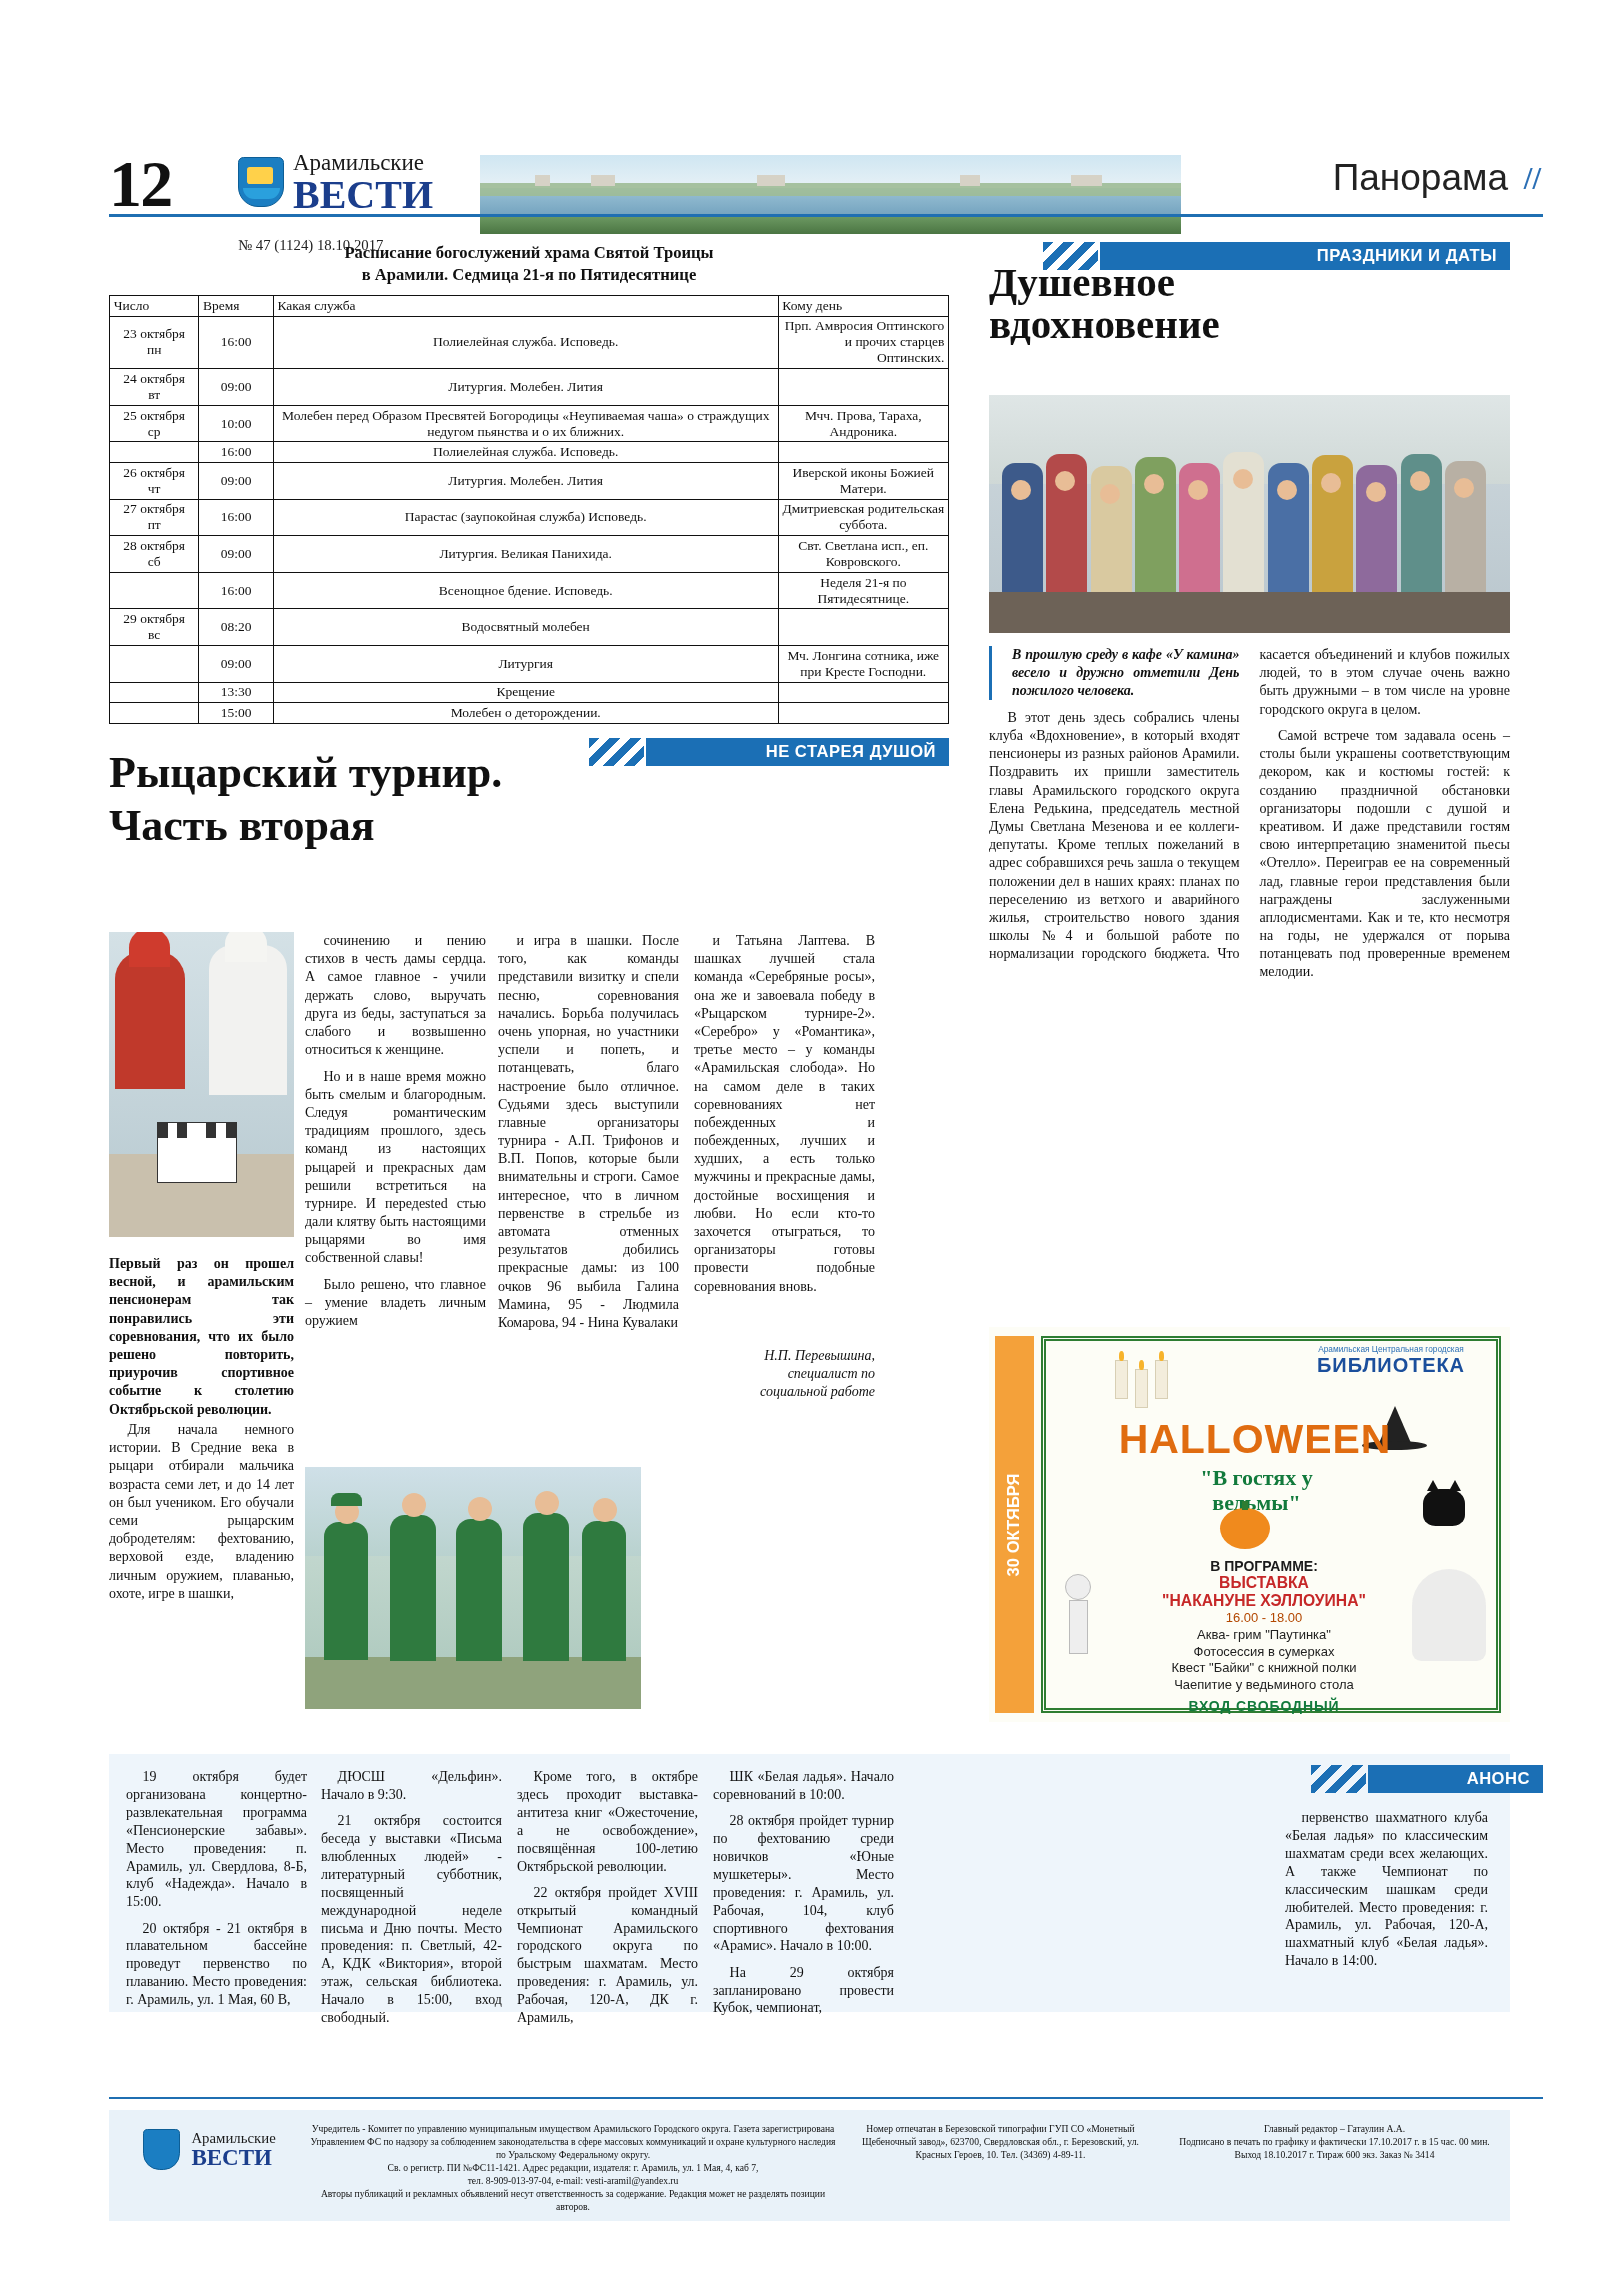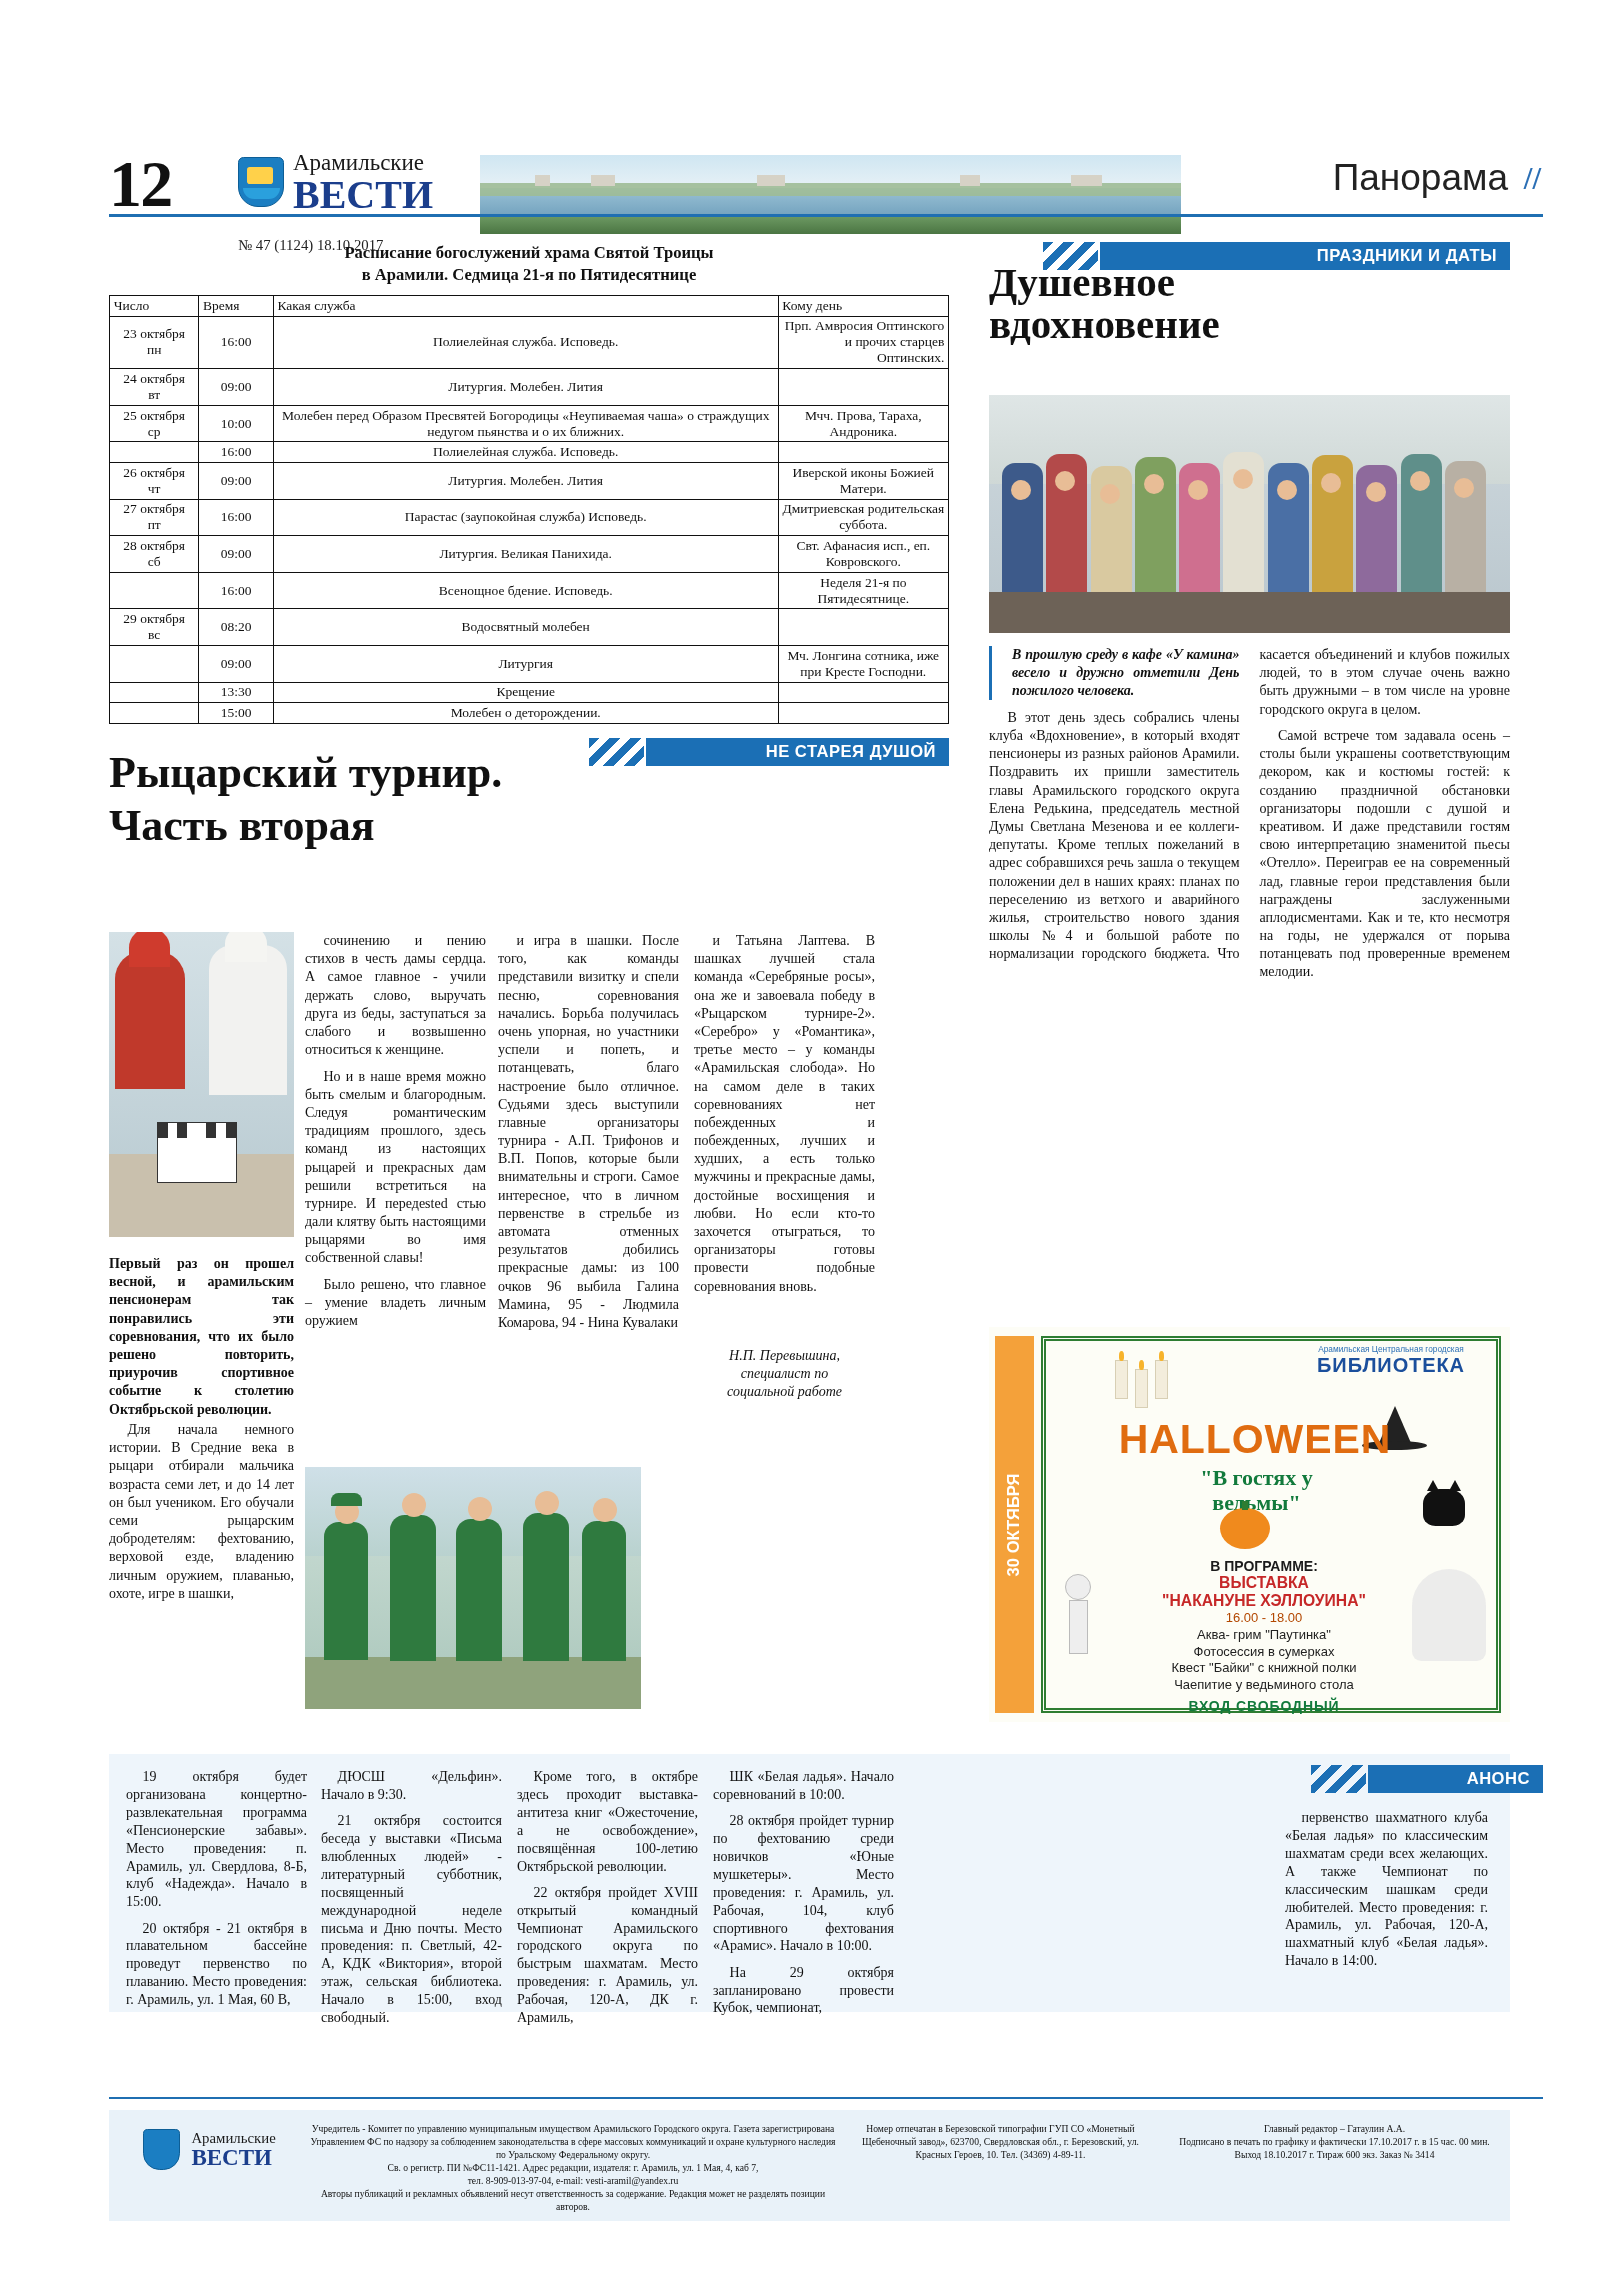--- a/index.html
+++ b/index.html
@@ -114,21 +114,21 @@
     position:absolute;left:109px;top:932px;width:185px;height:305px;
     background:linear-gradient(#d4e1e6,#b6c8cf);overflow:hidden;
   }
   .mid-photo2{
     position:absolute;left:305px;top:1467px;width:336px;height:242px;
     background:linear-gradient(#cfe0d9,#a9c6ba);overflow:hidden;
   }
   .mp-tbl{position:absolute;left:0;bottom:0;width:100%;height:83px;background:#c9c0ad;}
   .mp-board{position:absolute;left:48px;bottom:54px;width:78px;height:59px;background:#fff;border:1.8px solid #333;}
   .mp-board i{display:block;width:9.7px;height:7.4px;float:left;background:#333;}
-  .sign{font-style:italic;text-align:center;font-size:14px;line-height:1.3;}
+  .sign{font-style:italic;text-align:right;font-size:14px;line-height:1.3;}
 
   
   .ad{
     position:absolute;left:989px;top:1327px;width:521px;height:395px;
     background:#fff;border:0;overflow:hidden;
   }
   .ad-inner{position:absolute;inset:0;background:#fdfdf6;}
   .ad-frame{position:absolute;left:52px;top:9.2px;right:9.2px;bottom:9.2px;border:5.5px double #2e7d32;}
   .ad-side{
     position:absolute;left:5.5px;top:9.2px;width:39px;bottom:9.2px;background:#f4a13a;
@@ -287,21 +287,21 @@
 пт</td>
             <td class="c-time" style="white-space: pre-line;">16:00</td>
             <td class="c-serv" style="white-space: pre-line;">Парастас  (заупокойная служба) Исповедь.</td>
             <td class="c-whom" style="white-space: pre-line;">Дмитриевская родительская суббота.</td>
           </tr>
           <tr>
             <td class="c-date" style="white-space: pre-line;">28 октября
 сб</td>
             <td class="c-time" style="white-space: pre-line;">09:00</td>
             <td class="c-serv" style="white-space: pre-line;">Литургия.  Великая Панихида.</td>
-            <td class="c-whom" style="white-space: pre-line;">Свт. Афанасия исп., еп. Ковровского.</td>
+            <td class="c-whom" style="white-space: pre-line;">Свт. Светлана исп., еп. Ковровского.</td>
           </tr>
           <tr>
             <td class="c-date" style="white-space: pre-line;"></td>
             <td class="c-time" style="white-space: pre-line;">16:00</td>
             <td class="c-serv" style="white-space: pre-line;">Всенощное бдение. Исповедь.</td>
             <td class="c-whom" style="white-space: pre-line;">Неделя 21-я по Пятидесятнице.</td>
           </tr>
           <tr>
             <td class="c-date" style="white-space: pre-line;">29 октября
 вс</td>

